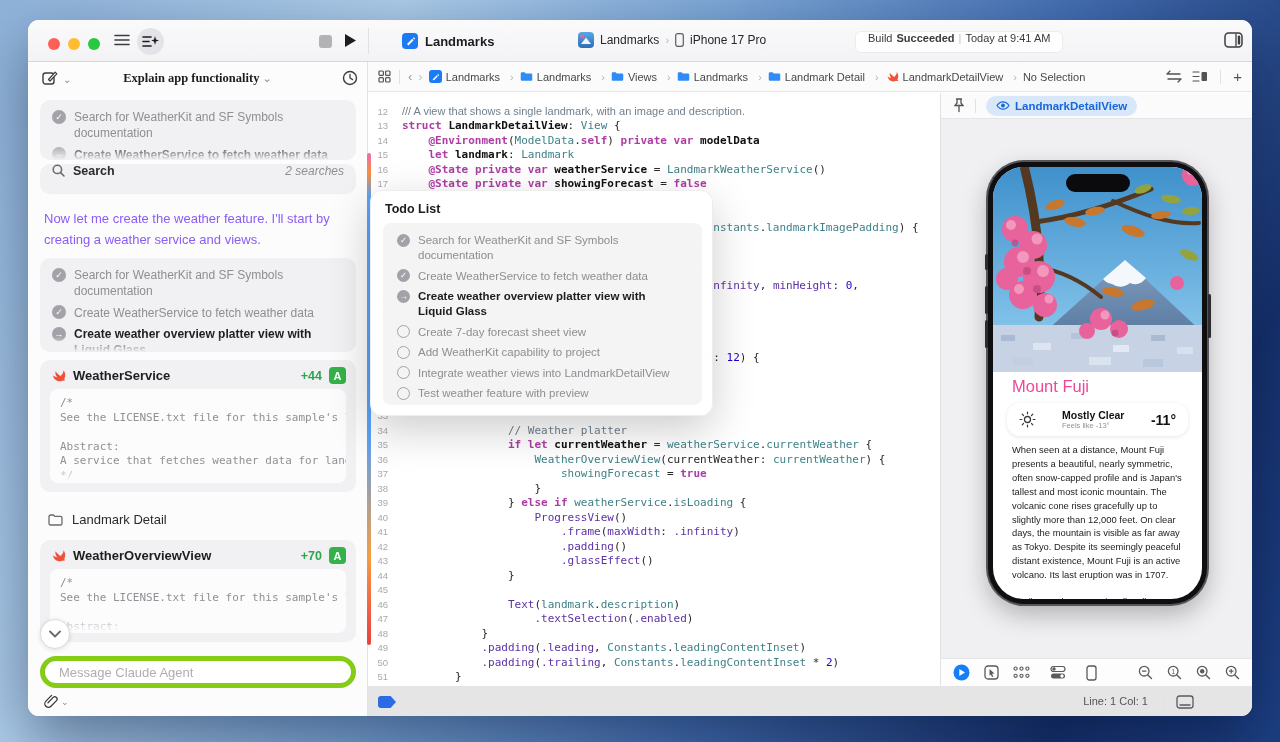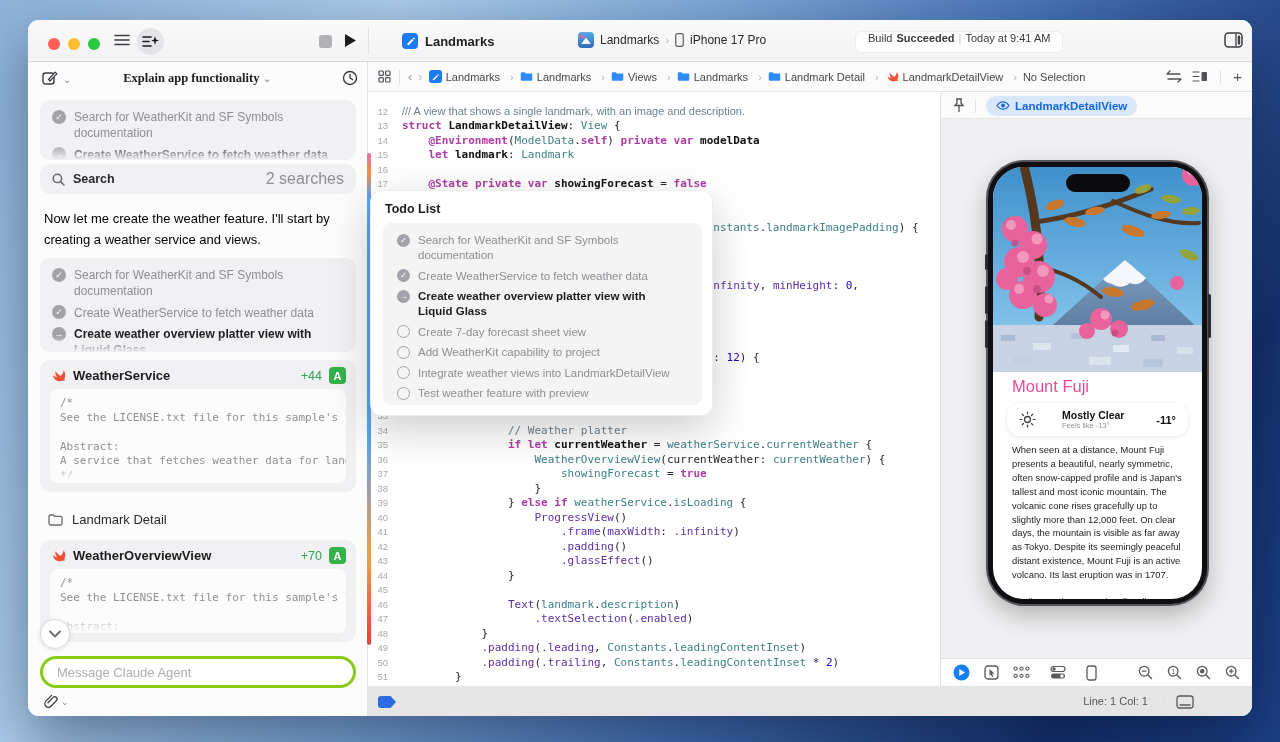--- a/index.html
+++ b/index.html
@@ -28,35 +28,35 @@
   .agent-title { position:absolute; left:0; right:0; top:9px; text-align:center; font-size:12.5px; font-weight:600; color:#1d1d1f;font-family:Liberation Serif, serif; }
   .agent-title .caret { color:#8a8a90; font-weight:400; font-size:11px; }
   .card { position:absolute; left:12px; width:316px; background:#f1f1f3; border-radius:10px; overflow:hidden; }
   .trow { display:flex; gap:8px; padding:2.5px 12px; font-size:12px; line-height:16px; align-items:flex-start; }
   .trow .txt { padding-top:0.5px; }
   .t-done .txt { color:#8e8e93; }
   .t-current .txt { color:#1d1d1f; font-weight:600; }
   .ck { flex:0 0 14px; width:14px; height:14px; border-radius:50%; margin-top:1px; background:#a2a2a8; color:#fff; font-size:9px; display:flex; align-items:center; justify-content:center; }
   .ck.open { background:transparent; border:1.4px solid #a2a2a8; }
   .fadeout { position:absolute; left:0; right:0; bottom:0; height:16px; background:linear-gradient(rgba(241,241,243,0),#f1f1f3); }
-  .searchrow { position:absolute; left:12px; top:102px; width:316px; height:30px; background:#f1f1f3; border-radius:10px; display:flex; align-items:center; padding:0 12px; gap:8px; }
+  .searchrow { position:absolute; left:12px; top:102px; width:316px; height:30px; background:#f1f1f3; border-radius:10px; display:flex; padding:0 12px; gap:8px; }
   .searchrow .lbl { font-size:12.5px; font-weight:600; color:#2b2b2e; flex:1; }
-  .searchrow .cnt { font-size:16px; color:#8e8e93; }
-  .msg { position:absolute; left:16px; top:146px; width:302px; font-size:13px; line-height:21px; color:#000000; }
+  .searchrow .cnt { font-size:12px; color:#8e8e93;font-style:italic; }
+  .msg { position:absolute; left:16px; top:146px; width:302px; font-size:13px; line-height:21px; color:#8b5cf6; }
   .filecard { position:absolute; left:12px; width:316px; background:#f1f1f3; border-radius:10px; }
   .filehd { display:flex; align-items:center; gap:7px; padding:7px 10px 5px 10px; }
   .filehd .fname { font-size:13px; font-weight:600; color:#1d1d1f; flex:1; }
-  .filehd .delta { font-size:12.5px; font-weight:400; color:#2da44e; }
+  .filehd .delta { font-size:12.5px; font-weight:700; color:#2da44e; }
   .badge-a { width:17px; height:17px; border-radius:4px; background:#34b14a; color:#fff; font-size:11px; font-weight:700; display:flex; align-items:center; justify-content:center; }
   .mini { position:relative; margin:0 10px 10px 10px; background:#fcfcfd; border-radius:8px; padding:7px 10px; overflow:hidden; font-family:"DejaVu Sans Mono","Liberation Mono",monospace; font-size:10.5px; line-height:14.3px; white-space:pre; }
   .mini .tk-p { color:#909095; }
   .minifade { position:absolute; left:0; right:0; bottom:0; height:18px; background:linear-gradient(rgba(252,252,253,0),#fcfcfd); }
   .grouprow { position:absolute; left:20px; top:450px; display:flex; align-items:center; gap:9px; font-size:13px; color:#2b2b2e; }
   .scrollbtn { position:absolute; left:12px; top:557px; width:30px; height:30px; border-radius:50%; background:#fff; border:1px solid #dcdce0; box-shadow:0 1px 5px rgba(0,0,0,.12); display:flex; align-items:center; justify-content:center; z-index:30; }
-  .chatinput { position:absolute; left:12px; top:594px; width:316px; height:32px; border:3px solid #84cc16; border-radius:16px; background:#fff; font-size:13px; color:#1d1d1f; padding:0 14px; outline:none; font-family:"Liberation Sans",sans-serif; }
+  .chatinput { position:absolute; left:12px; top:594px; width:316px; height:32px; border:5px solid #84cc16; border-radius:16px; background:#fff; font-size:13px; color:#1d1d1f; padding:0 14px; outline:none; font-family:"Liberation Sans",sans-serif; }
   .chatinput::placeholder { color:#aeaeb2; }
   .attach { position:absolute; left:16px; top:632px; display:flex; align-items:center; gap:3px; color:#3c3c40; }
 
   
   .jumpbar { position:absolute; left:340px; top:42px; width:884px; height:30px; background:#fbfbfc; border-bottom:1px solid #e6e6e8; display:flex; align-items:center; padding:0 10px; gap:6px; font-size:11px; color:#48484a; }
   .jumpbar .jdiv { width:1px; height:14px; background:#e1e1e4; margin:0 2px; }
   .crumbs { display:flex; align-items:center; flex:1; min-width:0; }
   .crumb { display:flex; align-items:center; gap:4px; white-space:nowrap; }
   .crumb:not(:last-child)::after { content:"›"; color:#b4b4b9; margin:0 6px; font-size:11px; }
   .mini-proj { width:13px; height:13px; border-radius:3px; background:#1b7af5; display:inline-flex; align-items:center; justify-content:center; }
@@ -93,21 +93,21 @@
   .canvas-tools { position:absolute; left:913px; top:638px; width:311px; height:28px; background:#fdfdfe; border-top:1px solid #e4e4e6; display:flex; align-items:center; padding:0 12px; gap:14px; color:#5a5a5f; }
   .canvas-tools .sp { flex:1; }
   .phone { position:absolute; left:47px; top:43px; width:219px; height:442px; background:#0f0f11; border-radius:36px; padding:5px; box-shadow:0 0 0 2px #55555a, 0 10px 26px rgba(0,0,0,.28); }
   .screen { position:relative; width:209px; height:432px; border-radius:31px; background:#fff; overflow:hidden; }
   .island { position:absolute; left:50%; top:7px; transform:translateX(-50%); width:64px; height:18px; border-radius:10px; background:#0b0b0d; z-index:4; }
   .sidebtn { position:absolute; background:#2c2c30; border-radius:2px; }
   .ph-title { position:absolute; left:19px; top:210px; font-size:16.5px; font-weight:400; color:#ec4899; }
   .chip { position:absolute; left:14px; top:236px; width:181px; height:33px; background:#fff; border-radius:13px; box-shadow:0 1px 4px rgba(0,0,0,.10); display:flex; align-items:center; padding:0 12px; gap:26px; }
   .chip .cond { font-size:10.5px; font-weight:700; color:#111; line-height:12px; }
   .chip .feels { font-size:7.5px; color:#94949a; }
-  .chip .temp { margin-left:auto; font-size:11px; font-weight:600; color:#111;text-align:center; }
+  .chip .temp { margin-left:auto; font-size:14px; font-weight:600; color:#111;text-align:center; }
   .ph-desc { position:absolute; left:19px; top:276px; width:174px; font-size:9.4px; line-height:13.9px; color:#1c1c1e; }
   .ph-desc p + p { margin-top:13px; }
 
   
   .statusbar { position:absolute; left:340px; top:666px; width:884px; height:30px; background:#e5e5e5; border-top:1px solid #e4e4e6; }
   .btag { position:absolute; left:10px; top:9px; width:18px; height:12px; background:#2b6be3; border-radius:3px; clip-path:polygon(0 0,70% 0,100% 50%,70% 100%,0 100%); }
   .linecol { position:absolute; right:104px; top:8px; font-size:11px; color:#55555a; }
   .sb-div { position:absolute; right:88px; top:7px; width:1px; height:16px; background:#e1e1e4; }
   svg { display:block; }
 </style>
@@ -407,20 +407,21 @@
         <div class="cl">
           <span class="ln">14</span>
           <span class="cd"><span class="tk-p">    </span><span class="tk-k">@Environment</span><span class="tk-p">(</span><span class="tk-t">ModelData</span><span class="tk-p">.</span><span class="tk-k">self</span><span class="tk-p">) </span><span class="tk-k">private</span><span class="tk-p"> </span><span class="tk-k">var</span><span class="tk-p"> </span><span class="tk-d">modelData</span></span>
         </div>
         <div class="cl">
           <span class="ln">15</span>
           <span class="cd"><span class="tk-p">    </span><span class="tk-k">let</span><span class="tk-p"> </span><span class="tk-d">landmark</span><span class="tk-p">: </span><span class="tk-t">Landmark</span></span>
         </div>
         <div class="cl">
           <span class="ln">16</span>
+          <span class="cd"><span class="tk-p">    </span><span class="tk-k">@State</span><span class="tk-p"> </span><span class="tk-k">private</span><span class="tk-p"> </span><span class="tk-k">var</span><span class="tk-p"> </span><span class="tk-d">weatherService</span><span class="tk-p"> = </span><span class="tk-t">LandmarkWeatherService</span><span class="tk-p">()</span></span>
         </div>
         <div class="cl">
           <span class="ln">17</span>
           <span class="cd"><span class="tk-p">    </span><span class="tk-k">@State</span><span class="tk-p"> </span><span class="tk-k">private</span><span class="tk-p"> </span><span class="tk-k">var</span><span class="tk-p"> </span><span class="tk-d">showingForecast</span><span class="tk-p"> = </span><span class="tk-k">false</span></span>
         </div>
         <div class="cl">
           <span class="ln">18</span>
           <span class="cd"><span class="tk-p"></span></span>
         </div>
         <div class="cl">

